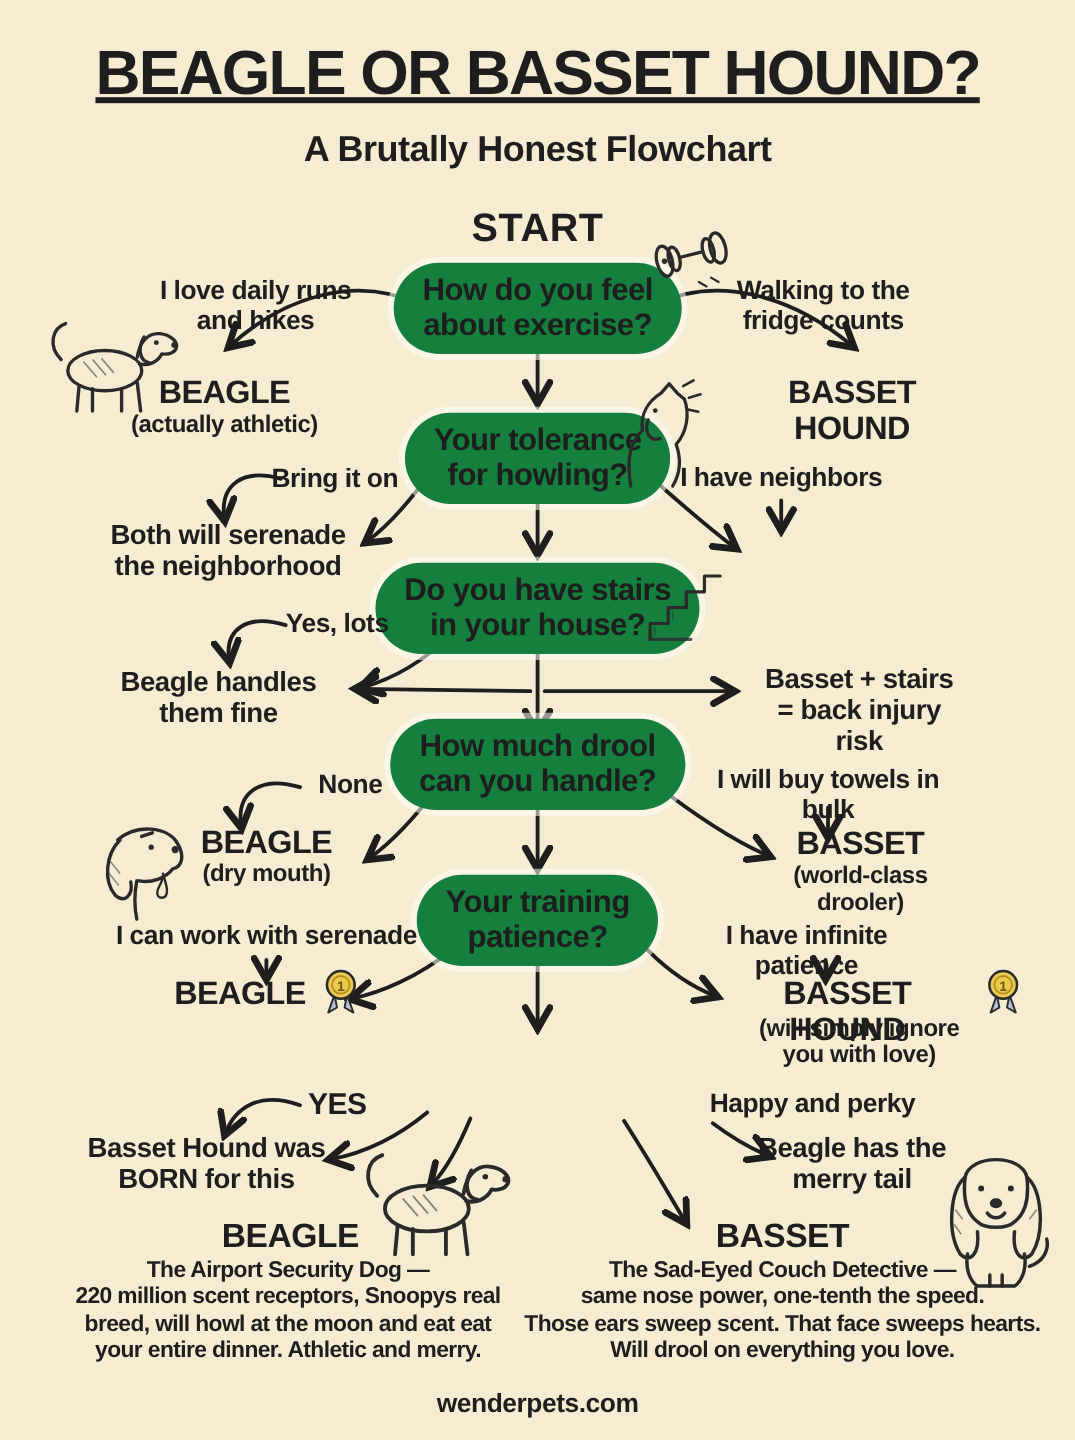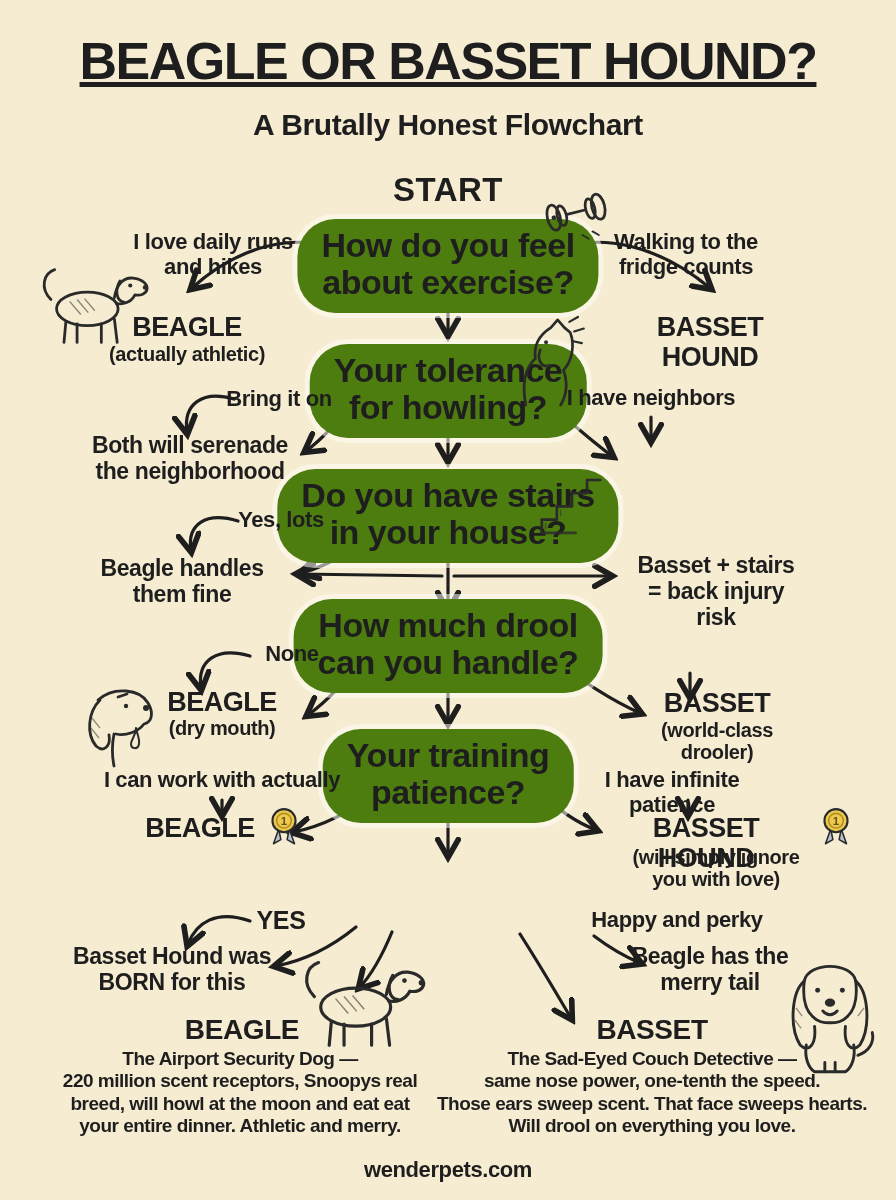--- a/index.html
+++ b/index.html
@@ -7,22 +7,22 @@
     position:relative; width:896px; height:1200px; overflow:hidden;
     background:#f5ecd1; color:#1e1e1e;
     font-family:"Liberation Sans", sans-serif; font-weight:700;
   }
   .ctr { position:absolute; transform:translateX(-50%); text-align:center; white-space:pre-line; line-height:1.12; letter-spacing:-0.4px; }
   .title    { font-size:52px; letter-spacing:-1.5px; width:100%; left:448px;text-decoration:underline; }
   .subtitle { font-size:30px; left:448px; }
   .start    { font-size:33px; left:448px; letter-spacing:0.5px; }
   .bubble {
     position:absolute; transform:translateX(-50%); text-align:center; white-space:pre-line;
-    background:#4d7c0f; border-radius:38px; padding:8px 24px 11px;
-    font-size:34px; line-height:1.1; letter-spacing:-0.5px;
+    background:#15803d; border-radius:38px; padding:8px 24px 11px;
+    font-size:26px; line-height:1.1; letter-spacing:-0.5px;
     box-shadow:0 0 0 5px rgba(255,253,246,0.55);
   }
   .answer  { font-size:22px; }
   .answer.big { font-size:25px; }
   .result  { font-size:27px; letter-spacing:-0.5px; }
   .resultSm{ font-size:23px; }
   .sub     { font-size:20px; }
   .pname   { font-size:28px; }
   .pdesc   { font-size:19px; line-height:1.18; letter-spacing:-0.5px; }
   .footer  { font-size:22px; }
@@ -103,24 +103,25 @@
 
   <div class="ctr answer" style="left:281px; top:508px">Yes, lots</div>
   <div class="ctr resultSm" style="left:182px; top:556px">Beagle handles
 them fine</div>
   <div class="ctr resultSm" style="left:716px; top:553px">Basset + stairs
 = back injury risk</div>
 
   <div class="ctr answer" style="left:292px; top:642px">None</div>
   <div class="ctr result" style="left:222px; top:687px">BEAGLE</div>
   <div class="ctr sub" style="left:222px; top:717px">(dry mouth)</div>
+  <div class="ctr answer" style="left:690px; top:638px">I will buy towels in bulk</div>
   <div class="ctr result" style="left:717px; top:688px">BASSET</div>
   <div class="ctr sub" style="left:717px; top:719px">(world-class drooler)</div>
 
-  <div class="ctr answer" style="left:222px; top:768px">I can work with actually</div>
+  <div class="ctr answer" style="left:222px; top:768px">I can work with serenade</div>
   <div class="ctr result" style="left:200px; top:813px">BEAGLE</div>
   <div class="ctr answer" style="left:672px; top:768px">I have infinite patience</div>
   <div class="ctr result" style="left:706px; top:813px">BASSET HOUND</div>
   <div class="ctr sub" style="left:716px; top:846px">(will simply ignore you with love)</div>
 
   <div class="ctr answer big" style="left:281px; top:906px">YES</div>
   <div class="ctr resultSm" style="left:172px; top:944px">Basset Hound was
 BORN for this</div>
   <div class="ctr answer" style="left:677px; top:908px">Happy and perky</div>
   <div class="ctr resultSm" style="left:710px; top:944px">Beagle has the

